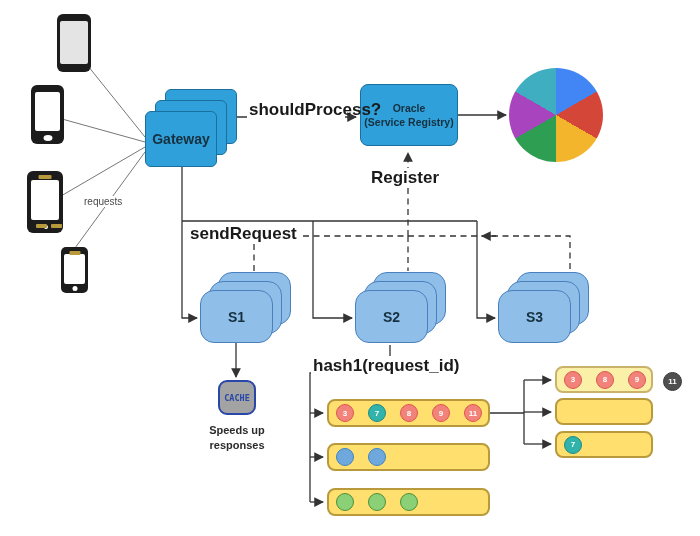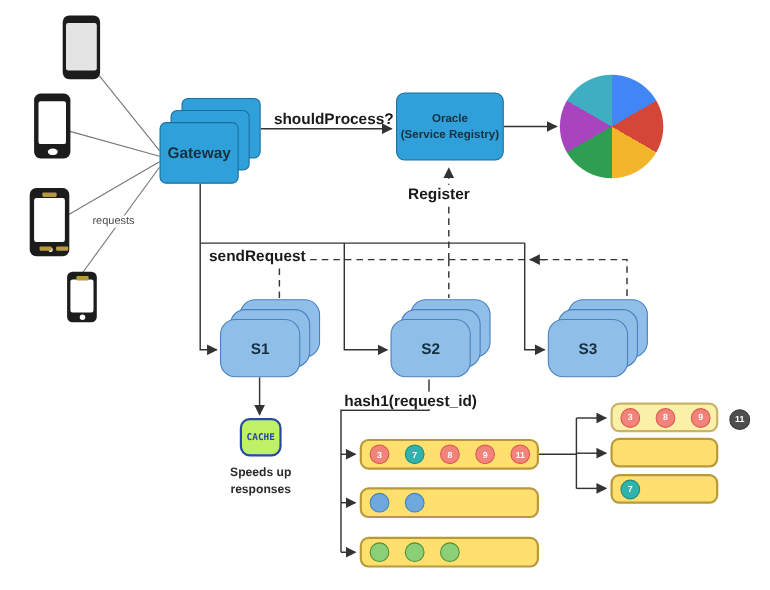--- a/index.html
+++ b/index.html
@@ -38,25 +38,25 @@
             background:var(--node-blue); border:1px solid var(--node-blue-border);
             display:flex; flex-direction:column; align-items:center; justify-content:center;
             font-weight:bold; font-size:10.5px; color:#16303f; line-height:1.35; text-align:center; }
 
   
   .pie { position:absolute; left:509px; top:68px; width:94px; height:94px; border-radius:50%; z-index:2; }
   .pie-title { position:absolute; left:478px; top:169px; width:158px; text-align:center;
                font-weight:bold; font-size:11px; color:#1a1a1a; z-index:2; }
 
   
-  .edge-label { position:absolute; font-weight:bold; font-size:14px; color:#1a1a1a; z-index:3; background:#fff; padding:0 2px; }
+  .edge-label { position:absolute; font-weight:bold; font-size:17px; color:#1a1a1a; z-index:3; background:#fff; padding:0 2px; }
   .edge-label.light { font-weight:normal; font-size:10px; color:#4a4a4a; }
 
   
-  .cache { position:absolute; left:218px; top:380px; width:38px; height:35px; background:#bef264;
+  .cache { position:absolute; left:218px; top:380px; width:38px; height:35px; background:#a3a3a3;
            border:2.5px solid var(--cache-blue); border-radius:9px; z-index:2;
            display:flex; align-items:center; justify-content:center;
            font-family:"DejaVu Sans Mono", monospace; font-weight:bold; font-size:8.5px; color:var(--cache-blue); }
   .cache-caption { position:absolute; left:192px; top:423px; width:90px; text-align:center; z-index:2;
                    font-weight:bold; font-size:11px; color:#2b2b2b; line-height:1.35; }
 
   
   .bar { position:absolute; background:var(--bar-yellow); border:2px solid var(--bar-yellow-border);
          border-radius:8px; z-index:2; display:flex; align-items:center; gap:14px; padding-left:7px; }
   .bar.light { background:var(--bar-yellow-light); border-color:var(--bar-yellow-light-border); }

